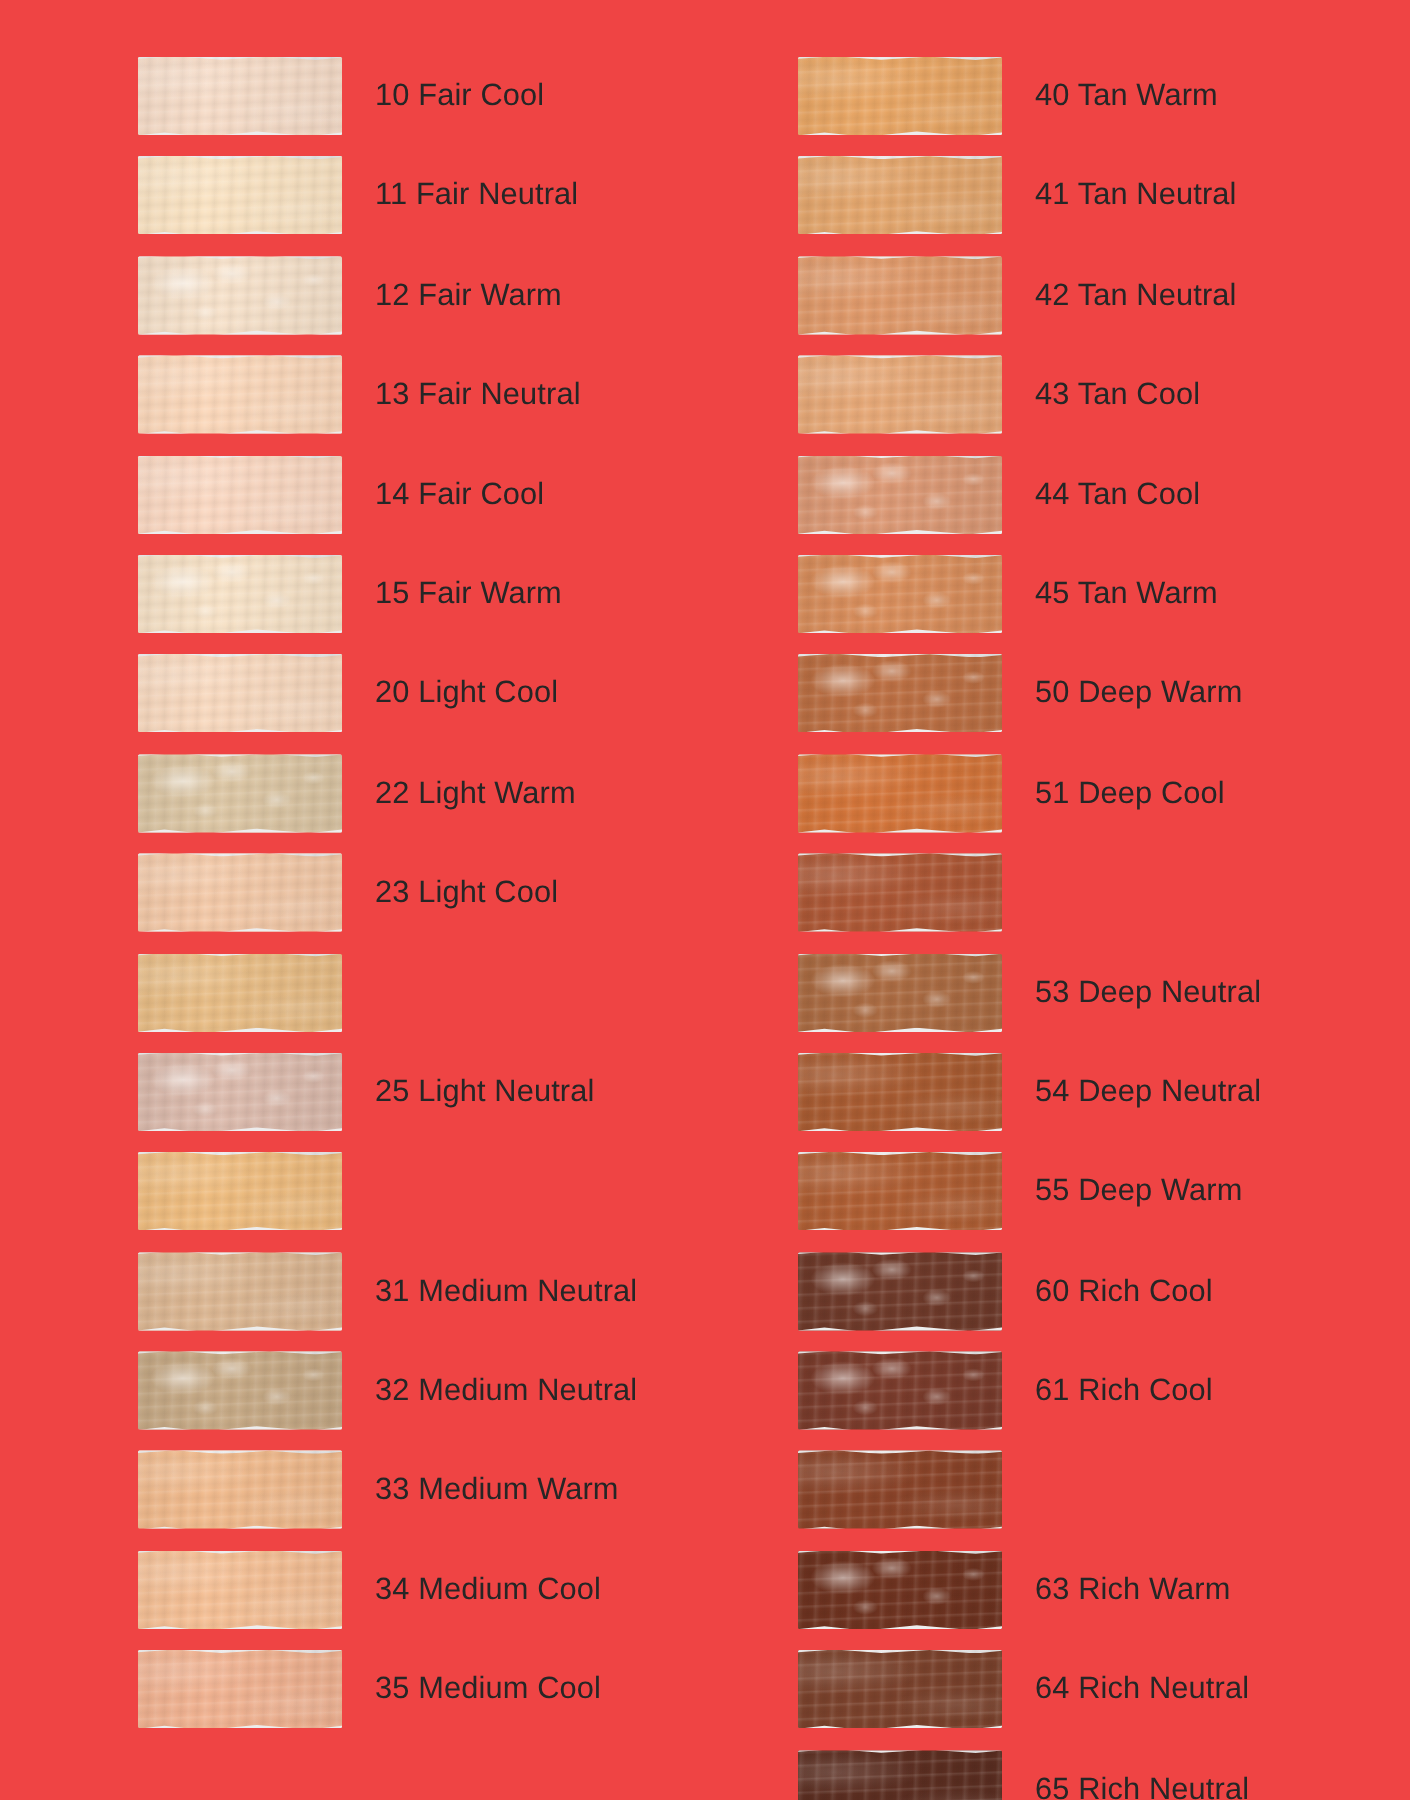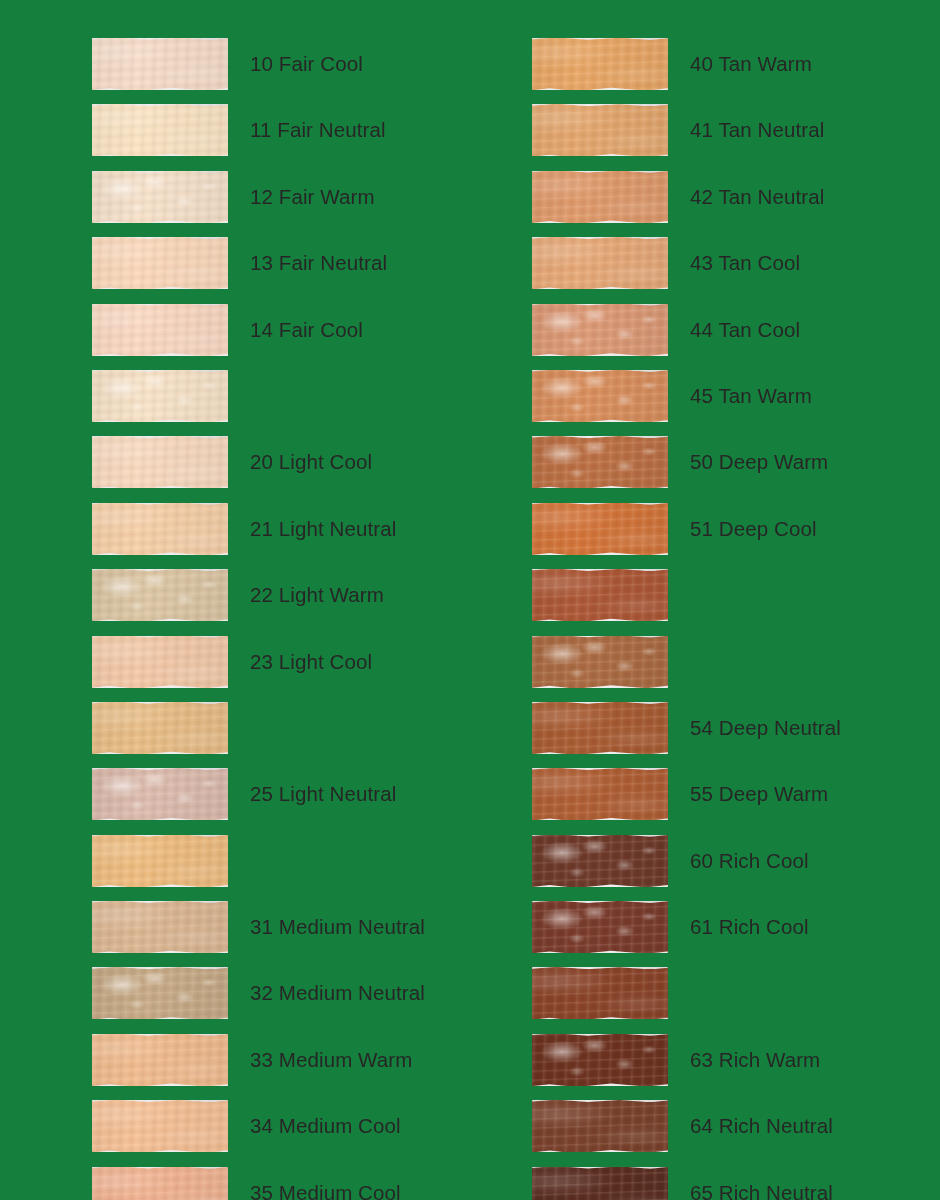--- a/index.html
+++ b/index.html
@@ -110,21 +110,21 @@
     font-weight: 400;
     color: #262626;
     letter-spacing: 0.1px;
     white-space: nowrap;
     line-height: 1;
   }
 </style>
 </head>
 <body style="background: rgb(237, 237, 237);">
 
-<div id="chart" style="background: #15803d;">
+<div id="chart" style="background: #ef4444;">
   <div class="column" id="col-left">
       <div class="row">
         <div class="swatch" style="background: rgb(246, 220, 200);">
           <div class="tex-a"></div>
           <div class="tex-b"></div>
           <div class="tex-c"></div>
         </div>
         <div class="label">10 Fair Cool</div>
       </div>
       <div class="row">
@@ -158,36 +158,29 @@
           <div class="tex-c"></div>
         </div>
         <div class="label">14 Fair Cool</div>
       </div>
       <div class="row">
         <div class="swatch glossy" style="background: rgb(248, 227, 200);">
           <div class="tex-a"></div>
           <div class="tex-b"></div>
           <div class="tex-c"></div>
         </div>
+        <div class="label">15 Fair Warm</div>
       </div>
       <div class="row">
         <div class="swatch" style="background: rgb(248, 217, 191);">
           <div class="tex-a"></div>
           <div class="tex-b"></div>
           <div class="tex-c"></div>
         </div>
         <div class="label">20 Light Cool</div>
-      </div>
-      <div class="row">
-        <div class="swatch" style="background: rgb(246, 207, 168);">
-          <div class="tex-a"></div>
-          <div class="tex-b"></div>
-          <div class="tex-c"></div>
-        </div>
-        <div class="label">21 Light Neutral</div>
       </div>
       <div class="row">
         <div class="swatch glossy" style="background: rgb(221, 199, 165);">
           <div class="tex-a"></div>
           <div class="tex-b"></div>
           <div class="tex-c"></div>
         </div>
         <div class="label">22 Light Warm</div>
       </div>
       <div class="row">
@@ -332,20 +325,21 @@
           <div class="tex-b"></div>
           <div class="tex-c"></div>
         </div>
       </div>
       <div class="row">
         <div class="swatch glossy" style="background: rgb(172, 108, 67);">
           <div class="tex-a"></div>
           <div class="tex-b"></div>
           <div class="tex-c"></div>
         </div>
+        <div class="label">53 Deep Neutral</div>
       </div>
       <div class="row">
         <div class="swatch" style="background: rgb(169, 92, 50);">
           <div class="tex-a"></div>
           <div class="tex-b"></div>
           <div class="tex-c"></div>
         </div>
         <div class="label">54 Deep Neutral</div>
       </div>
       <div class="row">

